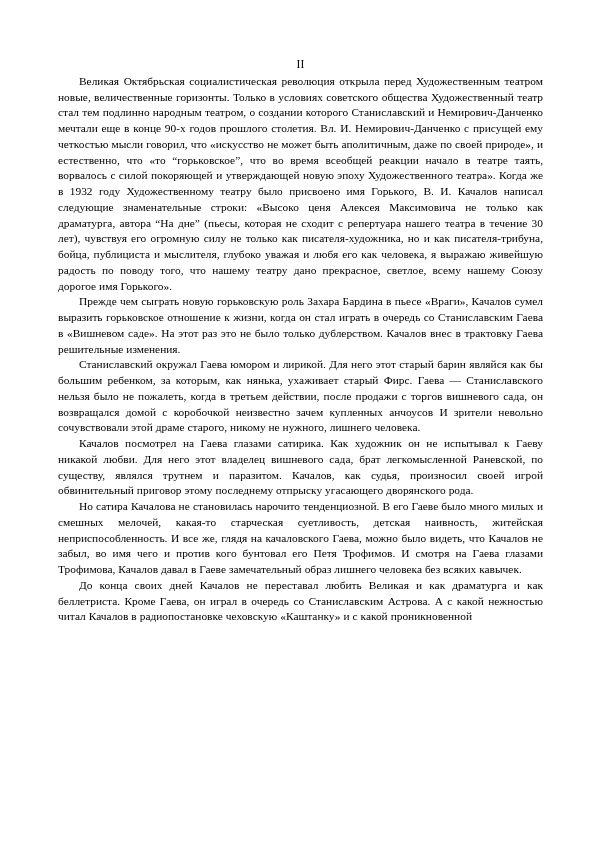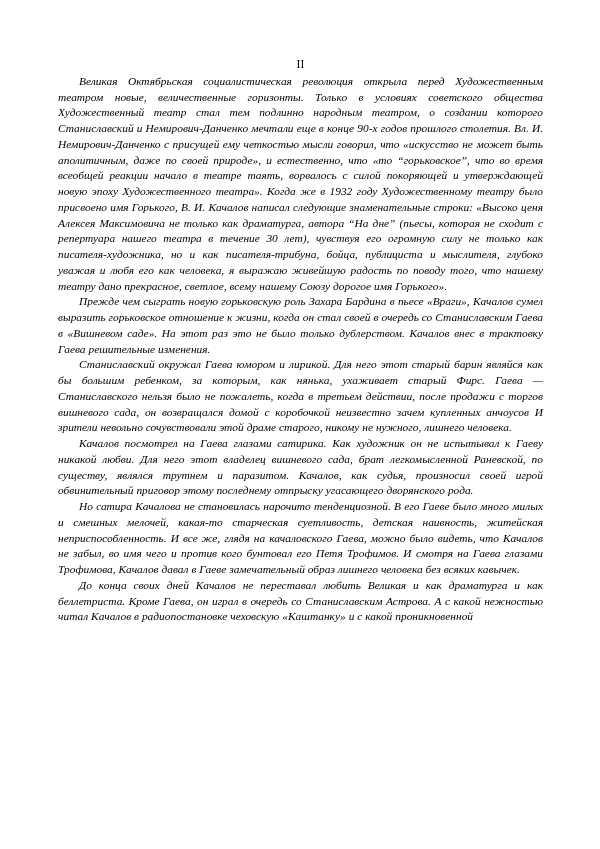--- a/index.html
+++ b/index.html
@@ -25,21 +25,20 @@
   .section-heading {
     text-align: center;
     font-size: 11.5px;
     font-weight: normal;
     line-height: 15.8px;
     margin: 0 0 1px 0;
     letter-spacing: 0.2px;
   }
   .body-text {
     margin: 0;
-    font-style: italic;
   }
   .para {
     margin: 0;
     padding: 0;
     font-size: 11.4px;
     line-height: 15.75px;
     text-align: justify;
     text-justify: inter-word;
     text-indent: 21px;
     hyphens: none;
@@ -49,20 +48,20 @@
 </style>
 </head>
 <body>
 
 <div class="page">
 
   <div class="section-heading">II</div>
 
   <div class="body-text">
     <p class="para">Великая Октябрьская социалистическая революция открыла перед Художественным театром новые, величественные горизонты. Только в условиях советского общества Художественный театр стал тем подлинно народным театром, о создании которого Станиславский и Немирович-Данченко мечтали еще в конце 90-х годов прошлого столетия. Вл. И. Немирович-Данченко с присущей ему четкостью мысли говорил, что «искусство не может быть аполитичным, даже по своей природе», и естественно, что «то “горьковское”, что во время всеобщей реакции начало в театре таять, ворвалось с силой покоряющей и утверждающей новую эпоху Художественного театра». Когда же в 1932 году Художественному театру было присвоено имя Горького, В. И. Качалов написал следующие знаменательные строки: «Высоко ценя Алексея Максимовича не только как драматурга, автора “На дне” (пьесы, которая не сходит с репертуара нашего театра в течение 30 лет), чувствуя его огромную силу не только как писателя-художника, но и как писателя-трибуна, бойца, публициста и мыслителя, глубоко уважая и любя его как человека, я выражаю живейшую радость по поводу того, что нашему театру дано прекрасное, светлое, всему нашему Союзу дорогое имя Горького».</p>
-    <p class="para">Прежде чем сыграть новую горьковскую роль Захара Бардина в пьесе «Враги», Качалов сумел выразить горьковское отношение к жизни, когда он стал своей в очередь со Станиславским Гаева в «Вишневом саде». На этот раз это не было только дублерством. Качалов внес в трактовку Гаева решительные изменения.</p>
+    <p class="para">Прежде чем сыграть новую горьковскую роль Захара Бардина в пьесе «Враги», Качалов сумел выразить горьковское отношение к жизни, когда он стал играть в очередь со Станиславским Гаева в «Вишневом саде». На этот раз это не было только дублерством. Качалов внес в трактовку Гаева решительные изменения.</p>
     <p class="para">Станиславский окружал Гаева юмором и лирикой. Для него этот старый барин являйся как бы большим ребенком, за которым, как нянька, ухаживает старый Фирс. Гаева — Станиславского нельзя было не пожалеть, когда в третьем действии, после продажи с торгов вишневого сада, он возвращался домой с коробочкой неизвестно зачем купленных анчоусов И зрители невольно сочувствовали этой драме старого, никому не нужного, лишнего человека.</p>
     <p class="para">Качалов посмотрел на Гаева глазами сатирика. Как художник он не испытывал к Гаеву никакой любви. Для него этот владелец вишневого сада, брат легкомысленной Раневской, по существу, являлся трутнем и паразитом. Качалов, как судья, произносил своей игрой обвинительный приговор этому последнему отпрыску угасающего дворянского рода.</p>
     <p class="para">Но сатира Качалова не становилась нарочито тенденциозной. В его Гаеве было много милых и смешных мелочей, какая-то старческая суетливость, детская наивность, житейская неприспособленность. И все же, глядя на качаловского Гаева, можно было видеть, что Качалов не забыл, во имя чего и против кого бунтовал его Петя Трофимов. И смотря на Гаева глазами Трофимова, Качалов давал в Гаеве замечательный образ лишнего человека без всяких кавычек.</p>
     <p class="para">До конца своих дней Качалов не переставал любить Великая и как драматурга и как беллетриста. Кроме Гаева, он играл в очередь со Станиславским Астрова. А с какой нежностью читал Качалов в радиопостановке чеховскую «Каштанку» и с какой проникновенной</p>
   </div>
 
 </div>
 
 </body></html>

